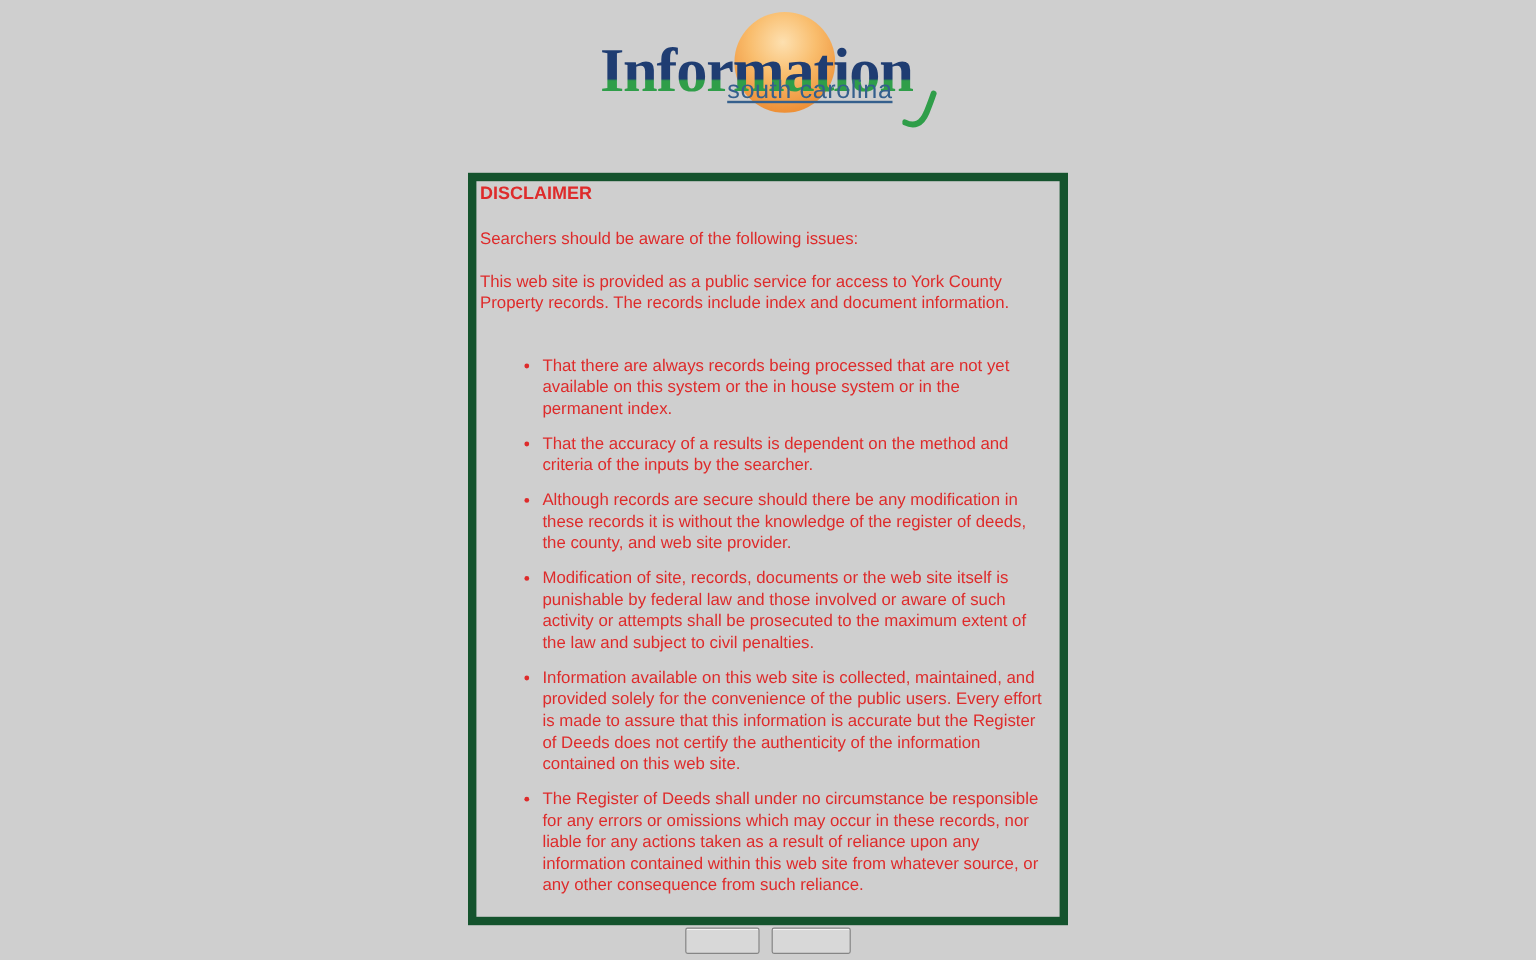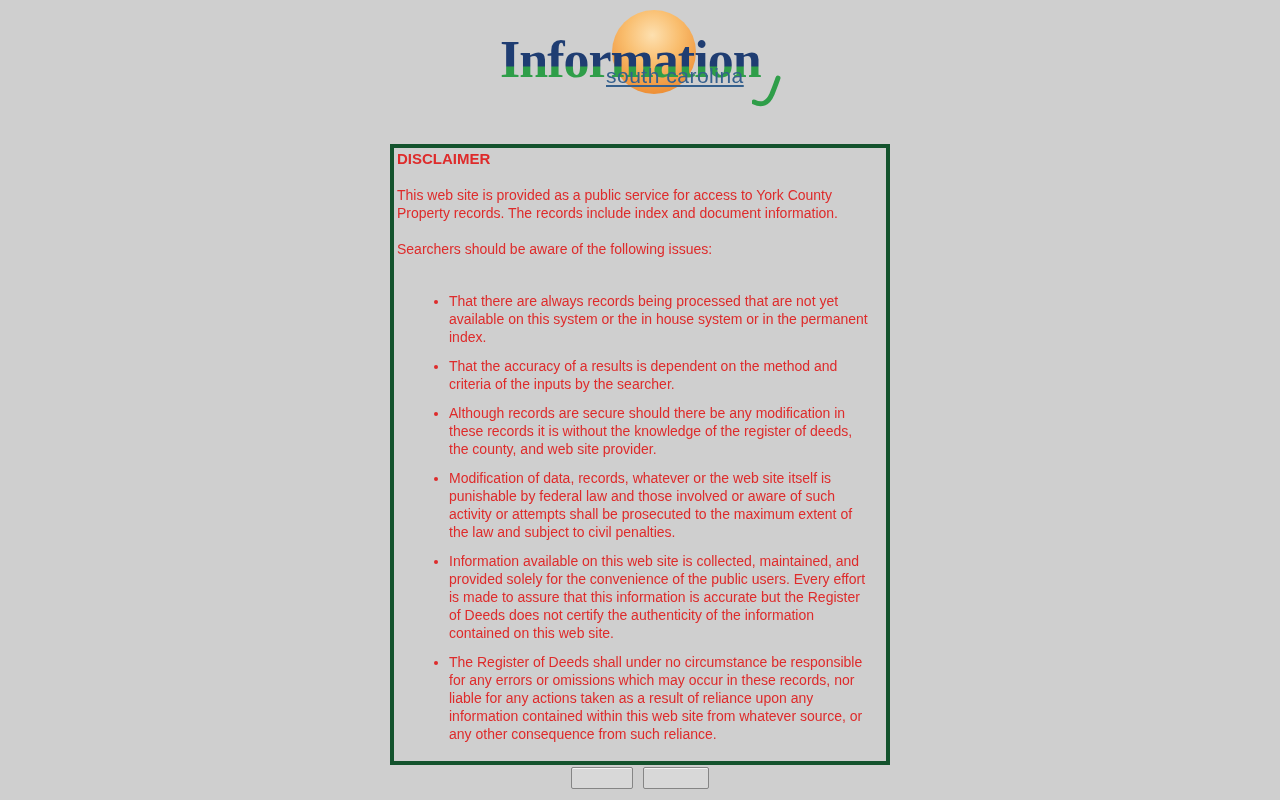--- a/index.html
+++ b/index.html
@@ -75,21 +75,21 @@
     left: 252px;
     top: 64px;
     width: 30px;
     height: 36px;
   }
 
   
   .disclaimer-box {
     width: 500px;
     margin: 32px auto 0;
-    border: 4px solid #14532d;
+    border: 7px solid #14532d;
     padding: 2px 3px;
     color: var(--red, #de2b2b);
     font-size: 14px;
     line-height: 18px;
   }
   .disclaimer-heading {
     font-size: 15px;
     font-weight: bold;
     margin: 0 0 18px 0;
     line-height: 18px;
@@ -136,27 +136,27 @@
     <div class="sun"></div>
     <div class="logo-title">Information</div>
     <div class="logo-sub">south carolina</div>
     <svg class="logo-swash" viewBox="0 0 30 36">
       <path d="M2 30 Q 14 36 20 22 Q 24 12 26 6" fill="none" stroke="#2f9e49" stroke-width="5" stroke-linecap="round"></path>
     </svg>
   </div>
 
   <div class="disclaimer-box">
     <div class="disclaimer-heading">DISCLAIMER</div>
+    <p>Searchers should be aware of the following issues:</p>
     <p>This web site is provided as a public service for access to York County Property records. The records include index and document information.</p>
-    <p>Searchers should be aware of the following issues:</p>
     <ul class="issues-list">
         <li>That there are always records being processed that are not yet available on this system or the in house system or in the permanent index.</li>
         <li>That the accuracy of a results is dependent on the method and criteria of the inputs by the searcher.</li>
         <li>Although records are secure should there be any modification in these records it is without the knowledge of the register of deeds, the county, and web site provider.</li>
-        <li>Modification of data, records, whatever or the web site itself is punishable by federal law and those involved or aware of such activity or attempts shall be prosecuted to the maximum extent of the law and subject to civil penalties.</li>
+        <li>Modification of site, records, documents or the web site itself is punishable by federal law and those involved or aware of such activity or attempts shall be prosecuted to the maximum extent of the law and subject to civil penalties.</li>
         <li>Information available on this web site is collected, maintained, and provided solely for the convenience of the public users. Every effort is made to assure that this information is accurate but the Register of Deeds does not certify the authenticity of the information contained on this web site.</li>
         <li>The Register of Deeds shall under no circumstance be responsible for any errors or omissions which may occur in these records, nor liable for any actions taken as a result of reliance upon any information contained within this web site from whatever source, or any other consequence from such reliance.</li>
       </ul>
   </div>
 
   <div class="footer-buttons">
     <button class="btn-left"></button>
     <button class="btn-right"></button>
   </div>
 

